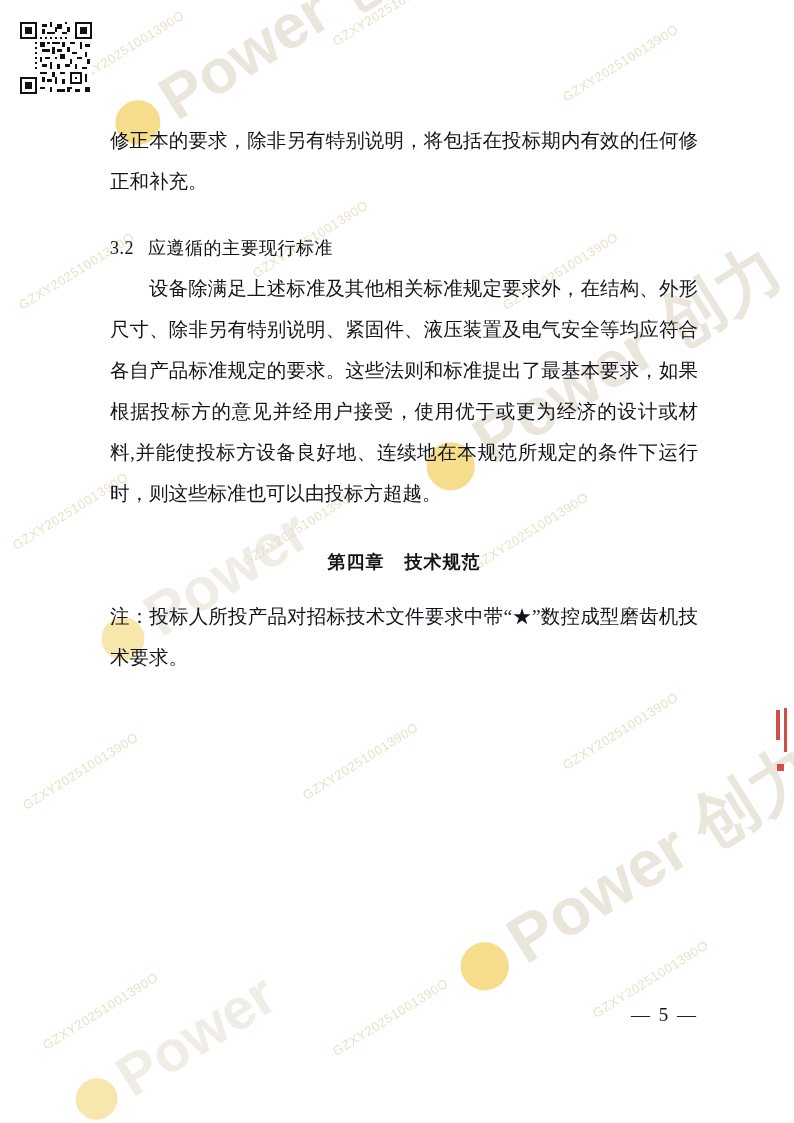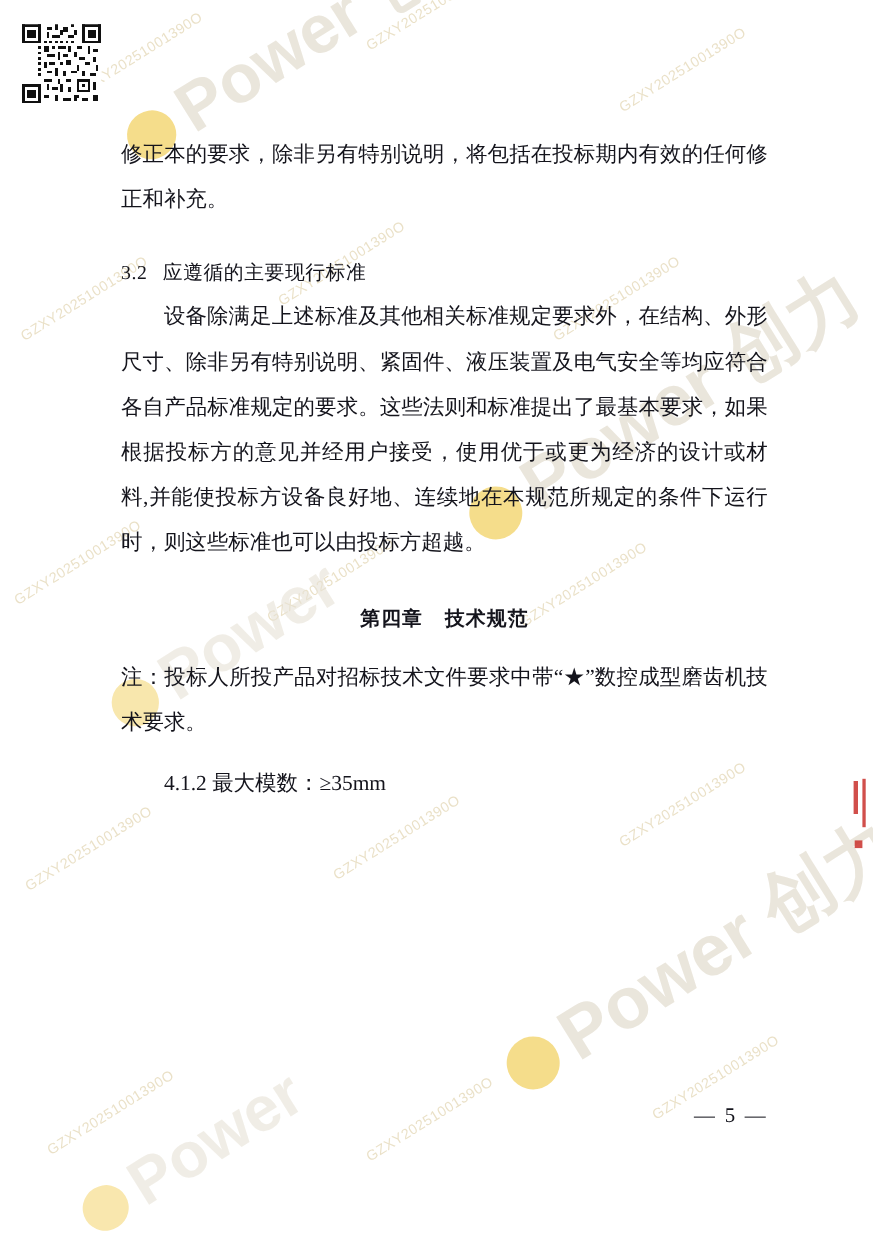--- a/index.html
+++ b/index.html
@@ -314,19 +314,18 @@
       <span>第四章</span><span class="sep"></span><span>技术规范</span>
     </h1>
 
     <div class="gap-sm"></div>
 
 
     <p class="para">注：投标人所投产品对招标技术文件要求中带“★”数控成型磨齿机技术要求。</p>
 
     <div class="gap-sm"></div>
 
-    <p class="list-line">4.1.2 最大模数：≥35mm</p>
 
   </div>
 
   <div class="footer">— 5 —</div>
 
 </div>
 
 </body></html>

